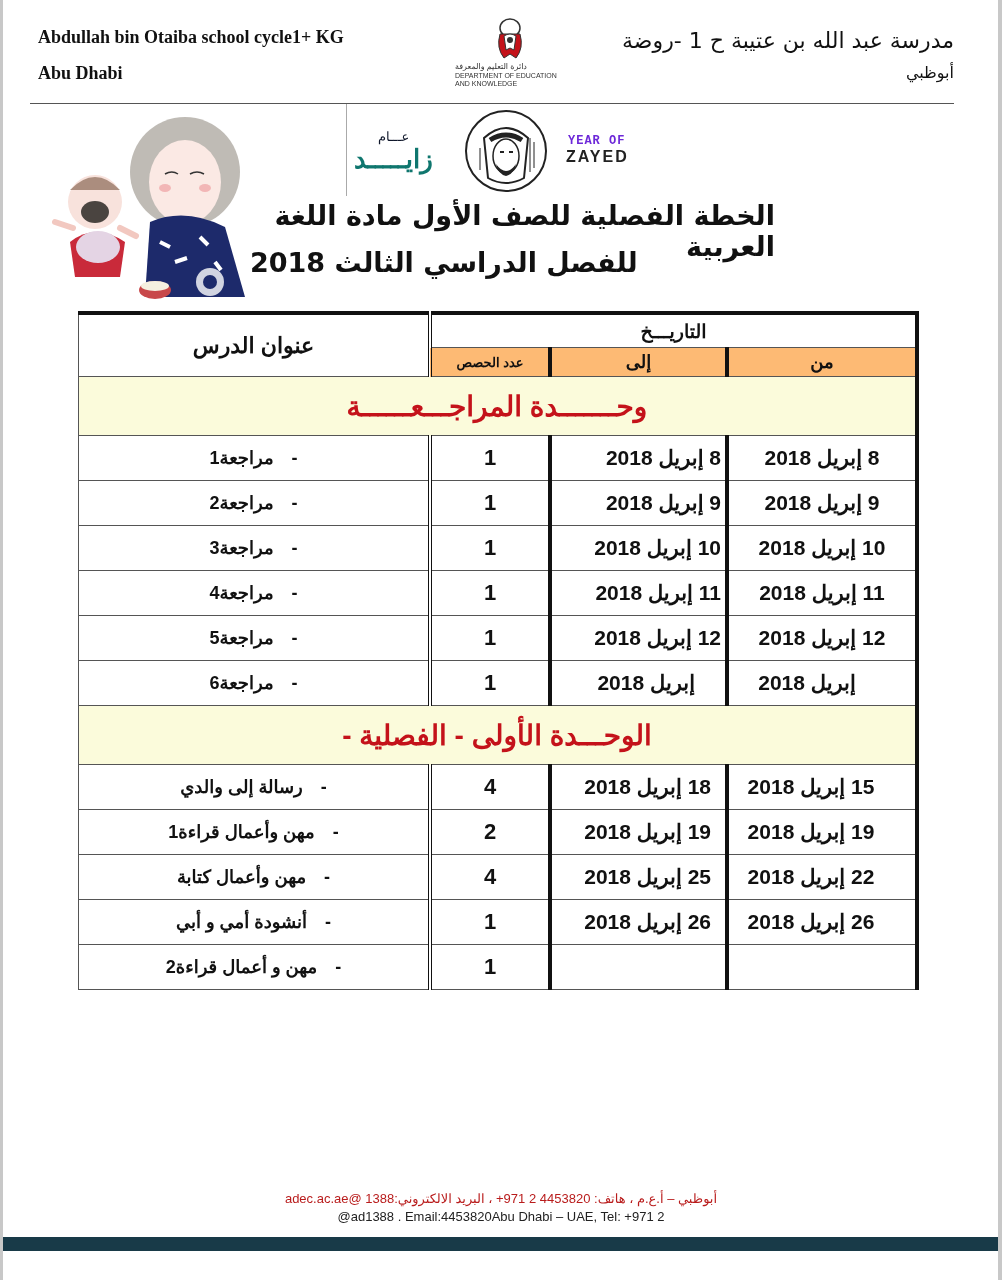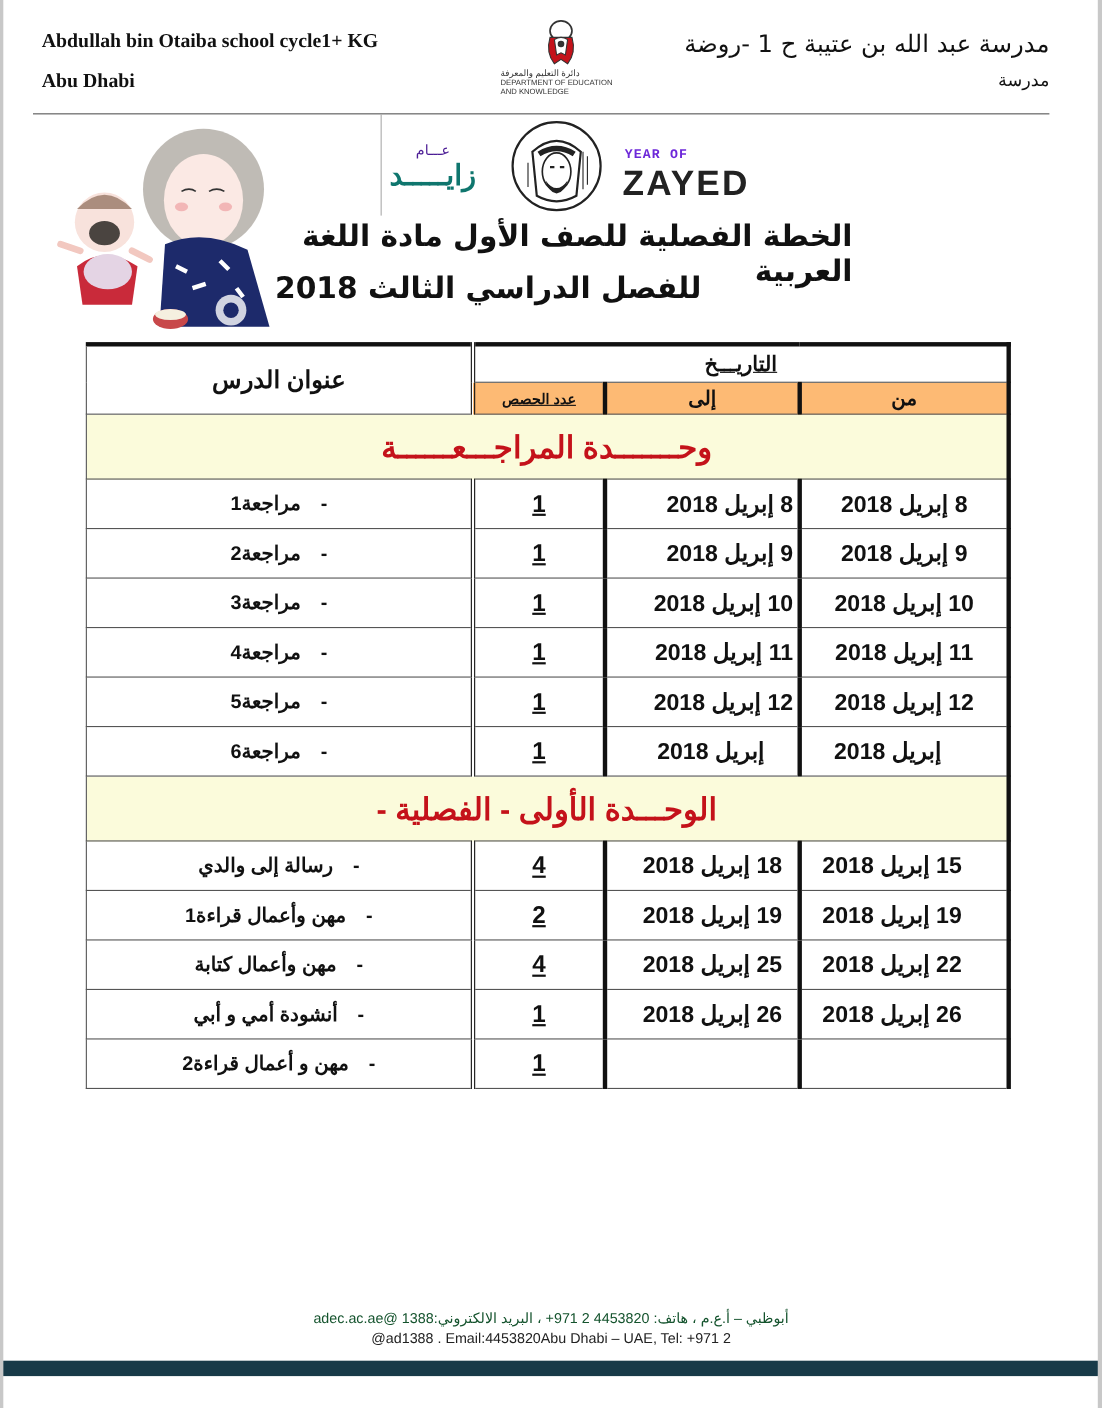--- a/index.html
+++ b/index.html
@@ -17,73 +17,73 @@
 
   .dept-logo { position: absolute; left: 455px; top: 14px; width: 110px; height: 80px; text-align: left; }
   .dept-logo .emblem { display: block; margin: 0 auto; }
   .dept-logo .ar { font-size: 8px; direction: rtl; color: #333; line-height: 10px; }
   .dept-logo .en { font-size: 7px; color: #333; line-height: 8px; }
 
   .header-rule { position: absolute; left: 30px; right: 48px; top: 103px; height: 1px; background: #555; }
   .vrule { position: absolute; left: 346px; top: 104px; width: 1px; height: 92px; background: #aaa; }
 
   .zayed { position: absolute; left: 350px; top: 104px; width: 320px; height: 90px; }
-  .zayed .ar-year { position: absolute; left: 28px; top: 25px; font-size: 13px; direction: rtl; color: #4c1d95; }
+  .zayed .ar-year { position: absolute; left: 28px; top: 25px; font-size: 13px; direction: rtl; color: #0f172a; }
   .zayed .ar-zayed { position: absolute; left: 4px; top: 40px; font-size: 26px; font-weight: bold; direction: rtl; color: #0f766e; letter-spacing: 2px; }
   .zayed .portrait { position: absolute; left: 110px; top: 4px; }
   .zayed .en-year { position: absolute; left: 218px; top: 30px; font-size: 12px; font-weight: bold; letter-spacing: 1px; color: #6d28d9; font-family: Liberation Mono, monospace; }
-  .zayed .en-zayed { position: absolute; left: 216px; top: 44px; font-size: 32px; font-weight: bold; letter-spacing: 2px; color: #222; }
+  .zayed .en-zayed { position: absolute; left: 216px; top: 44px; font-size: 16px; font-weight: bold; letter-spacing: 2px; color: #222; }
 
   .illustration { position: absolute; left: 50px; top: 112px; }
 
   .title1 { position: absolute; left: 230px; top: 200px; width: 545px; text-align: right; font-size: 27px; font-weight: bold; direction: rtl; font-family: "DejaVu Sans", sans-serif; }
   .title2 { position: absolute; left: 250px; top: 247px; width: 440px; text-align: left; font-size: 27px; font-weight: bold; direction: rtl; font-family: "DejaVu Sans", sans-serif; }
 
   table.plan {
     position: absolute; left: 78px; top: 311px; width: 841px;
     border-collapse: collapse; direction: rtl; table-layout: fixed;
     border-top: 4px solid #111; border-right: 4px solid #111;
   }
   table.plan td, table.plan th {
     border: 1px solid #555; padding: 0; height: 44px; font-weight: bold; text-align: center;
   }
   .c-from { width: 190px; }
   .c-to { width: 177px; }
   .c-count { width: 120px; }
   .c-title { width: auto; }
-  .thick-l { border-left: 4px double #111 !important; text-decoration: underline; }
+  .thick-l { border-left: 4px double #111 !important; }
   .thick-l2 { border-left: 4px solid #111 !important; }
 
   .hdr-main { height: 32px !important; font-size: 19px; background: #fff; }
   .hdr-sub { height: 28px !important; background: #fdba74; font-size: 18px; }
   .hdr-sub.count { font-size: 13px; }
   .hdr-title { font-size: 22px; background: #fff; vertical-align: middle; }
 
   .unit-row td { height: 58px !important; background: #fbfbdb; color: #c4121a; font-size: 28px; font-weight: bold; letter-spacing: 1px; }
 
   td.date { font-size: 21px; text-align: right; padding-right: 6px; }
   td.date.to { text-align: right; padding-right: 4px; }
   td.count { font-size: 22px; }
   td.lesson { font-size: 18px; text-align: right; padding-right: 8px; }
   td.lesson .dash { display: inline-block; margin-left: 18px; }
 
-  .footer1 { position: absolute; left: 0; width: 1002px; top: 1191px; text-align: center; font-size: 13px; color: #14532d; }
+  .footer1 { position: absolute; left: 0; width: 1002px; top: 1191px; text-align: center; font-size: 13px; color: #b91c1c; }
   .footer2 { position: absolute; left: 0; width: 1002px; top: 1209px; text-align: center; font-size: 13px; color: #222; }
   .footer-bar { position: absolute; left: 3px; right: 4px; top: 1237px; height: 14px; background: #183a48; }
 </style>
 </head>
 <body>
 
 <div class="page-edge-left"></div>
 <div class="page-edge-right"></div>
 
 <div class="school-en">Abdullah bin Otaiba school cycle1+ KG</div>
 <div class="city-en">Abu Dhabi</div>
 <div class="school-ar">مدرسة عبد الله بن عتيبة ح 1 -روضة</div>
-<div class="city-ar">مدرسة</div>
+<div class="city-ar">أبوظبي</div>
 
 <div class="dept-logo">
   <svg class="emblem" width="36" height="48" viewBox="0 0 36 48">
     <ellipse cx="18" cy="14" rx="10" ry="9" fill="none" stroke="#333" stroke-width="1.5"></ellipse>
     <path d="M8 20 Q4 34 12 44 L18 40 L24 44 Q32 34 28 20 Z" fill="#c4121a" stroke="#333" stroke-width="1"></path>
     <path d="M12 22 Q18 18 24 22 L22 36 L18 34 L14 36 Z" fill="#fff" stroke="#333" stroke-width="1"></path>
     <circle cx="18" cy="26" r="3" fill="#333"></circle>
   </svg>
   <div class="ar">دائرة التعليم والمعرفة</div>
   <div class="en">DEPARTMENT OF EDUCATION</div>

